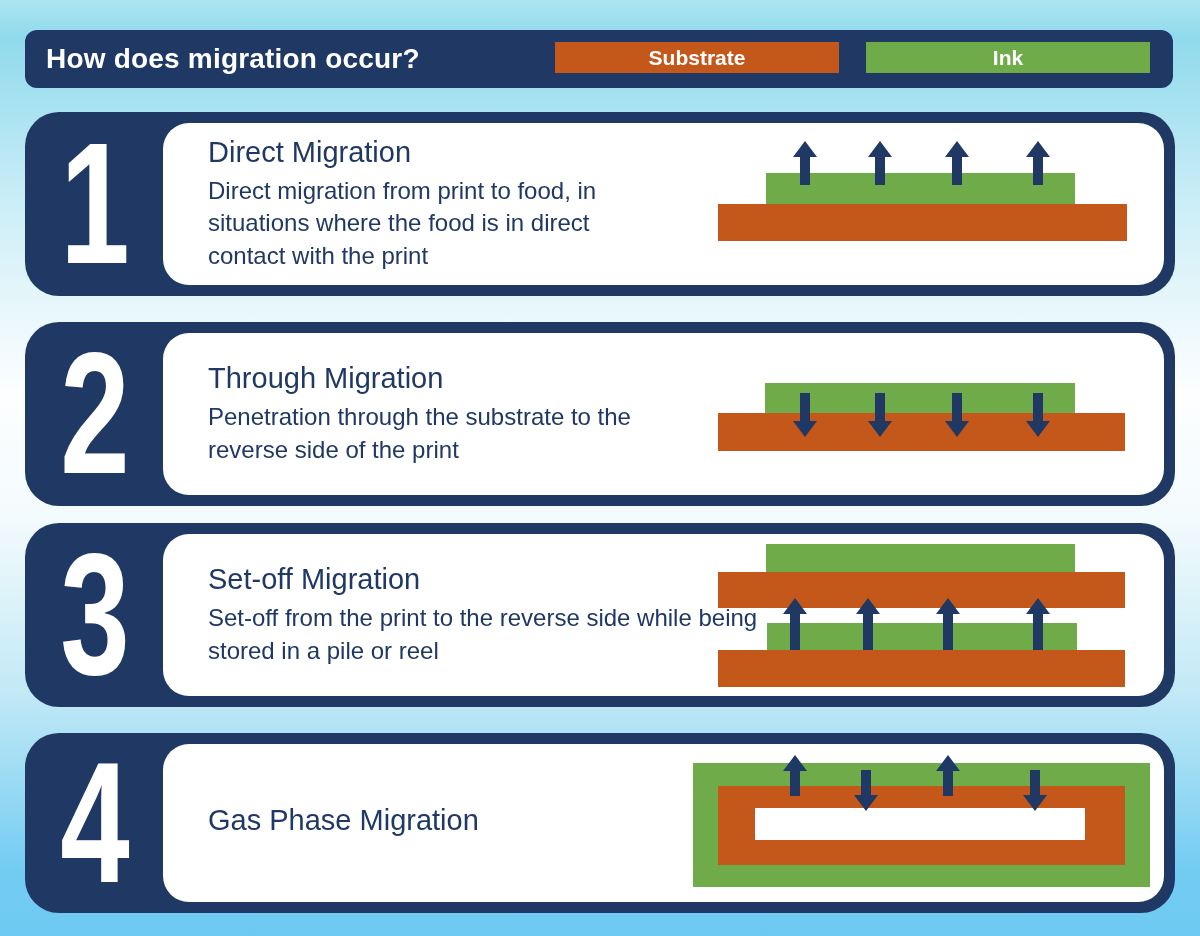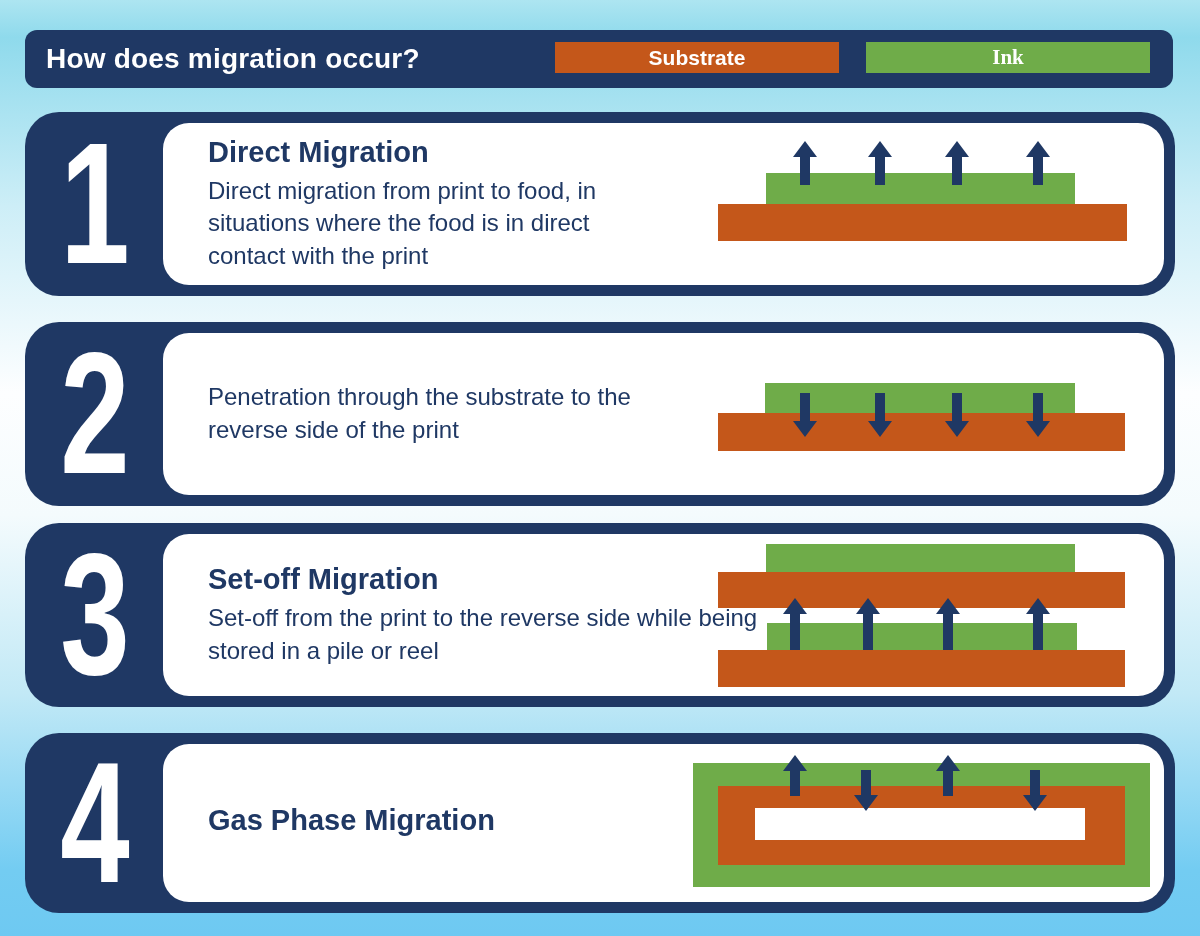--- a/index.html
+++ b/index.html
@@ -16,42 +16,42 @@
   
   .header{
     position:absolute;left:25px;top:30px;width:1148px;height:58px;
     background:var(--navy);border-radius:12px;display:flex;align-items:center;
   }
   .header-title{color:#fff;font-size:28px;font-weight:bold;margin-left:21px;letter-spacing:.2px;}
   .legend{position:absolute;right:23px;top:12px;display:flex;gap:27px;}
   .chip{width:284px;height:31px;display:flex;align-items:center;justify-content:center;
         color:#fff;font-weight:bold;font-size:21px;}
   .chip-substrate{background:var(--orange);}
-  .chip-ink{background:var(--green);font-family:Liberation Serif, serif;}
+  .chip-ink{background:var(--green);}
   
   .row{position:absolute;left:25px;width:1150px;background:var(--navy);border-radius:34px;}
   .row1{top:112px;height:184px;}
   .row2{top:322px;height:184px;}
   .row3{top:523px;height:184px;}
   .row4{top:733px;height:180px;}
   .num{
     position:absolute;left:0;top:0;width:140px;height:100%;
     display:flex;align-items:center;justify-content:center;
     color:#fff;font-weight:bold;font-size:160px;line-height:1;
     transform:scale(.78,1.08);
   }
   .panel{
     position:absolute;left:138px;top:11px;right:11px;bottom:11px;
     background:#fff;border-radius:26px;
   }
   .text{
     position:absolute;left:45px;top:0;bottom:0;
     display:flex;flex-direction:column;justify-content:center;
   }
-  .sec-title{color:var(--navy);font-size:29px;font-weight:bold;margin-bottom:6px;}
+  .sec-title{color:var(--navy);font-size:29px;font-weight:normal;margin-bottom:6px;}
   .sec-desc{color:var(--navy);font-size:24px;line-height:1.36;}
   .row1 .sec-desc,.row2 .sec-desc,.row4 .sec-desc{max-width:445px;}
   .row3 .sec-desc{max-width:570px;}
   
   .layer{position:absolute;}
   .sub{background:var(--orange);}
   .ink{background:var(--green);}
   .wht{background:#fff;}
   
   .d1-sub{left:555px;top:81px;width:409px;height:37px;}
@@ -119,20 +119,21 @@
             <div class="shaft"></div>
           </div>
       </div>
     </div>
   </div>
 
   <div class="row row2">
     <div class="num">2</div>
     <div class="panel">
       <div class="text">
+        <div class="sec-title">Through Migration</div>
         <div class="sec-desc">Penetration through the substrate to the reverse side of the print</div>
       </div>
       <div>
         <div class="layer ink d2-ink"></div>
         <div class="layer sub d2-sub"></div>
         <div class="arrow down" style="left:630px;top:60px;height:44px;">
             <div class="shaft"></div>
             <div class="head"></div>
           </div>
         <div class="arrow down" style="left:705px;top:60px;height:44px;">

